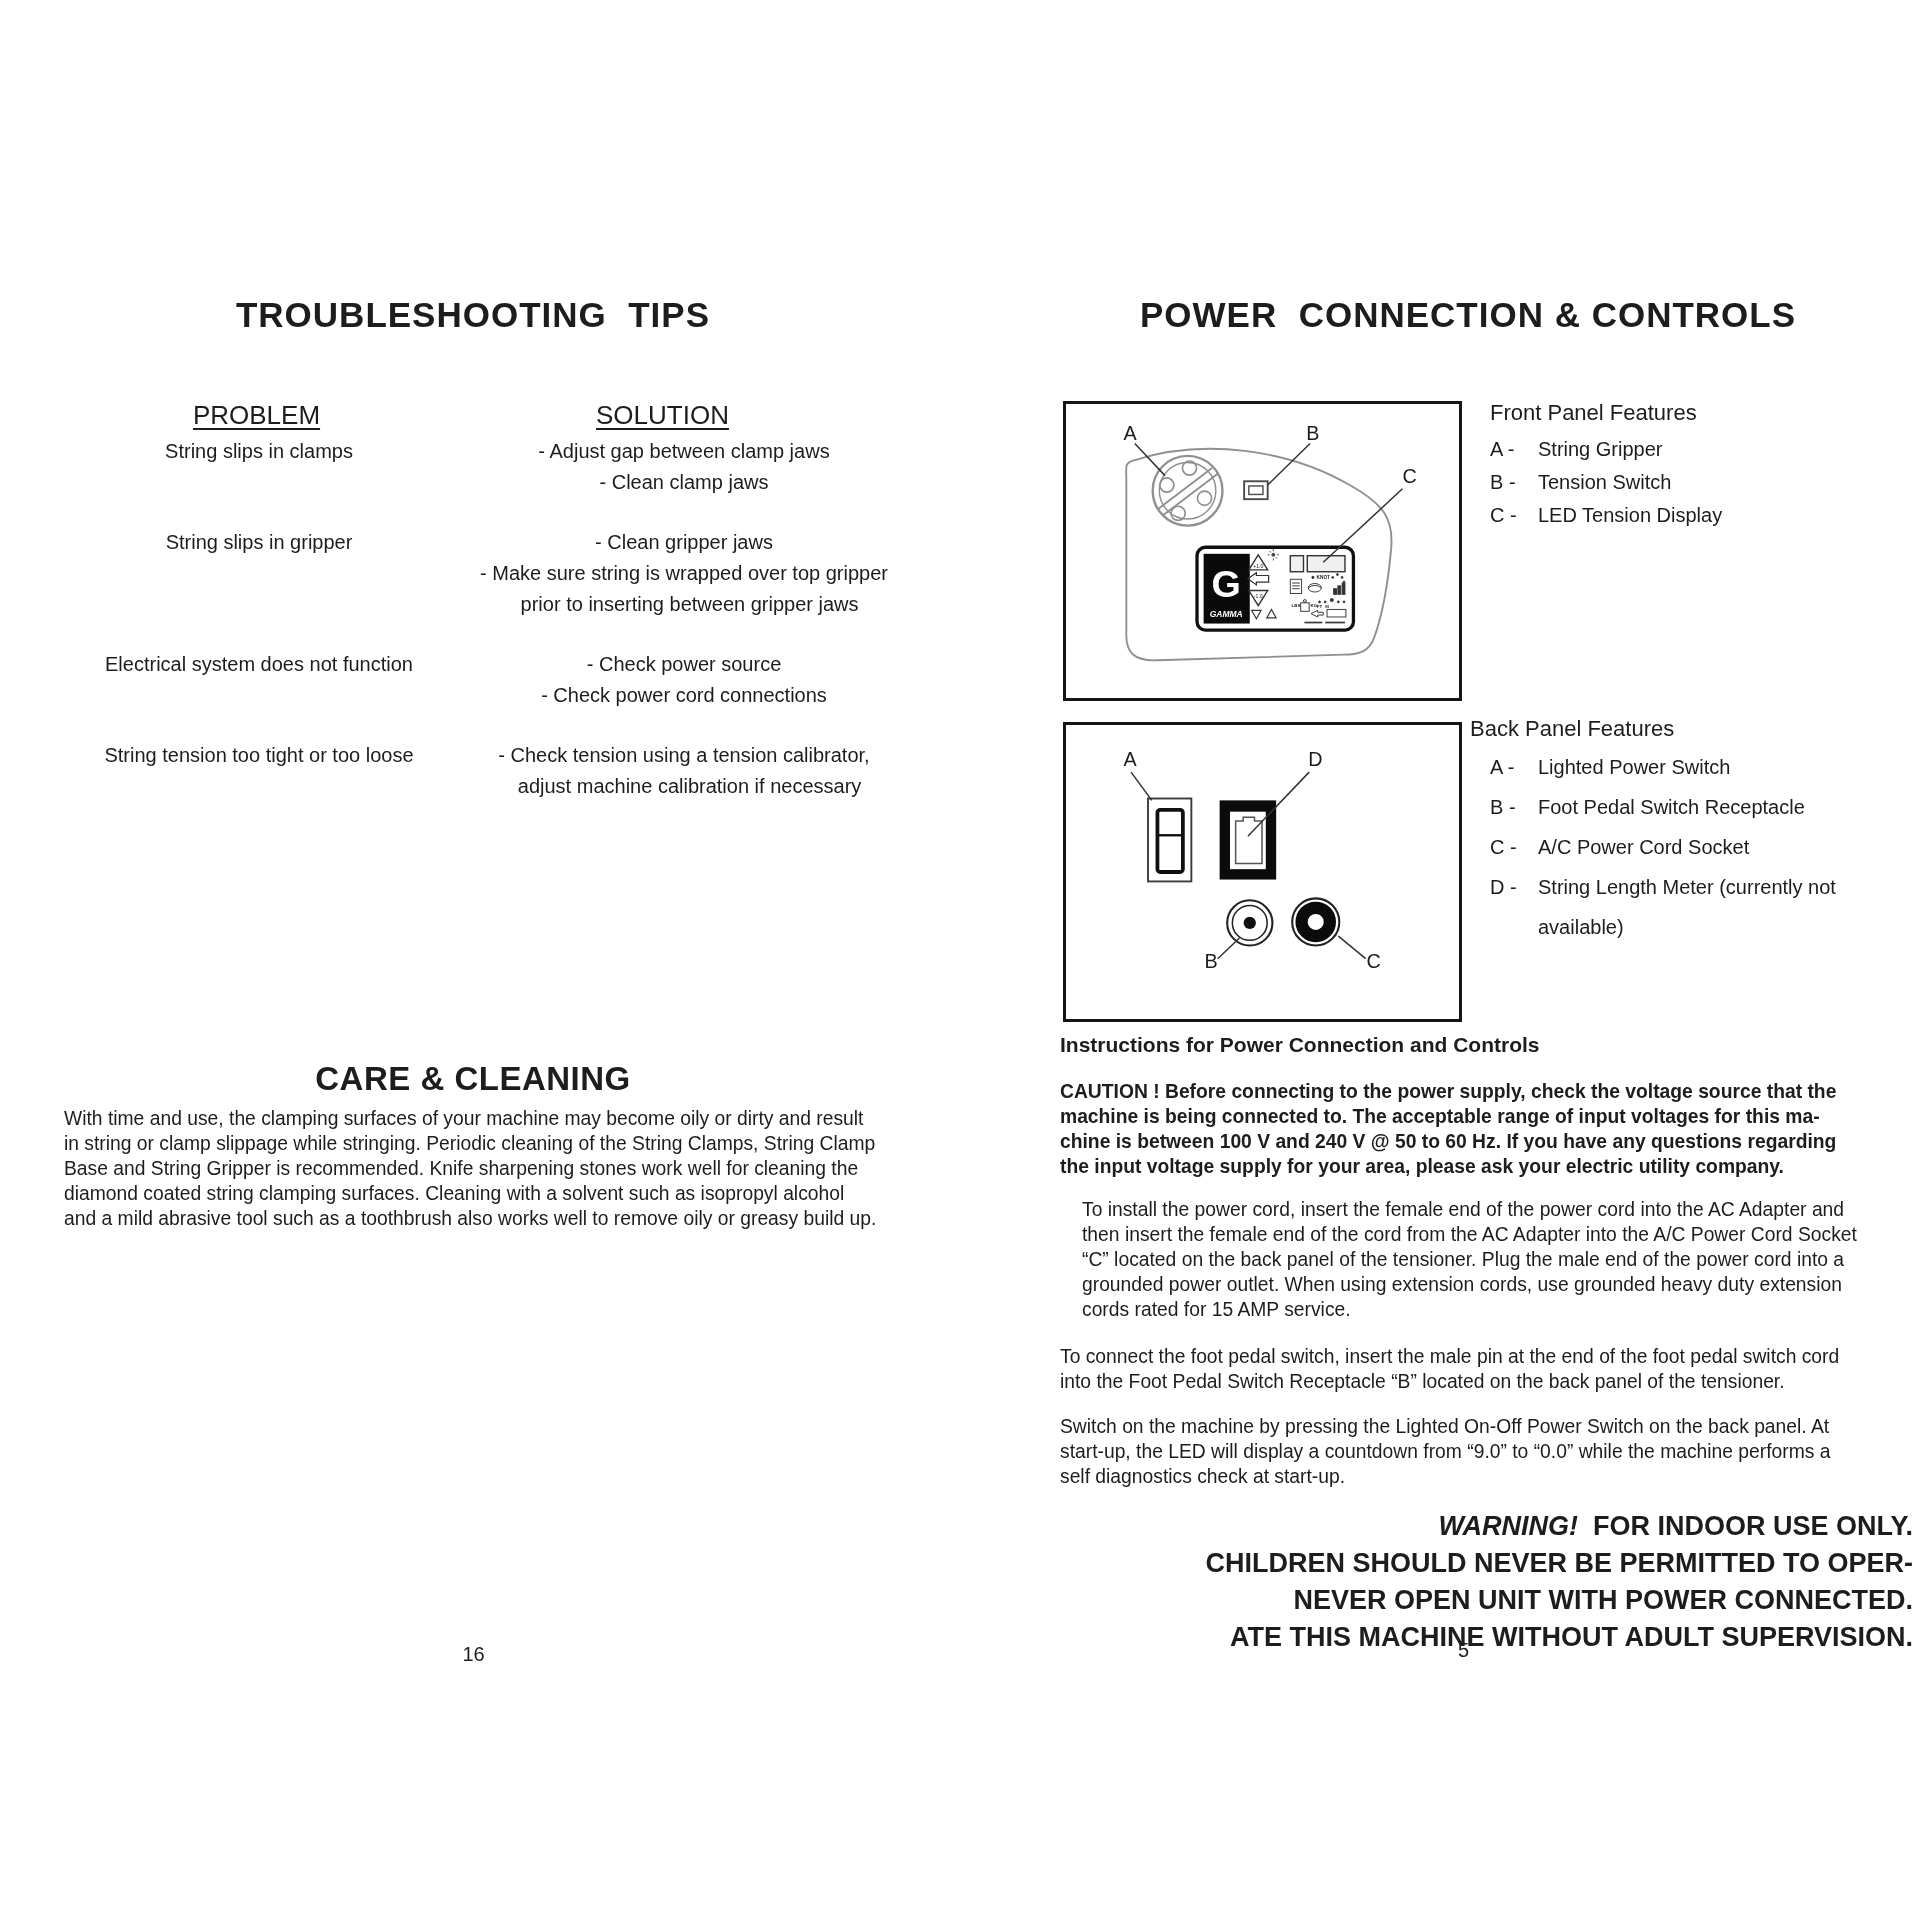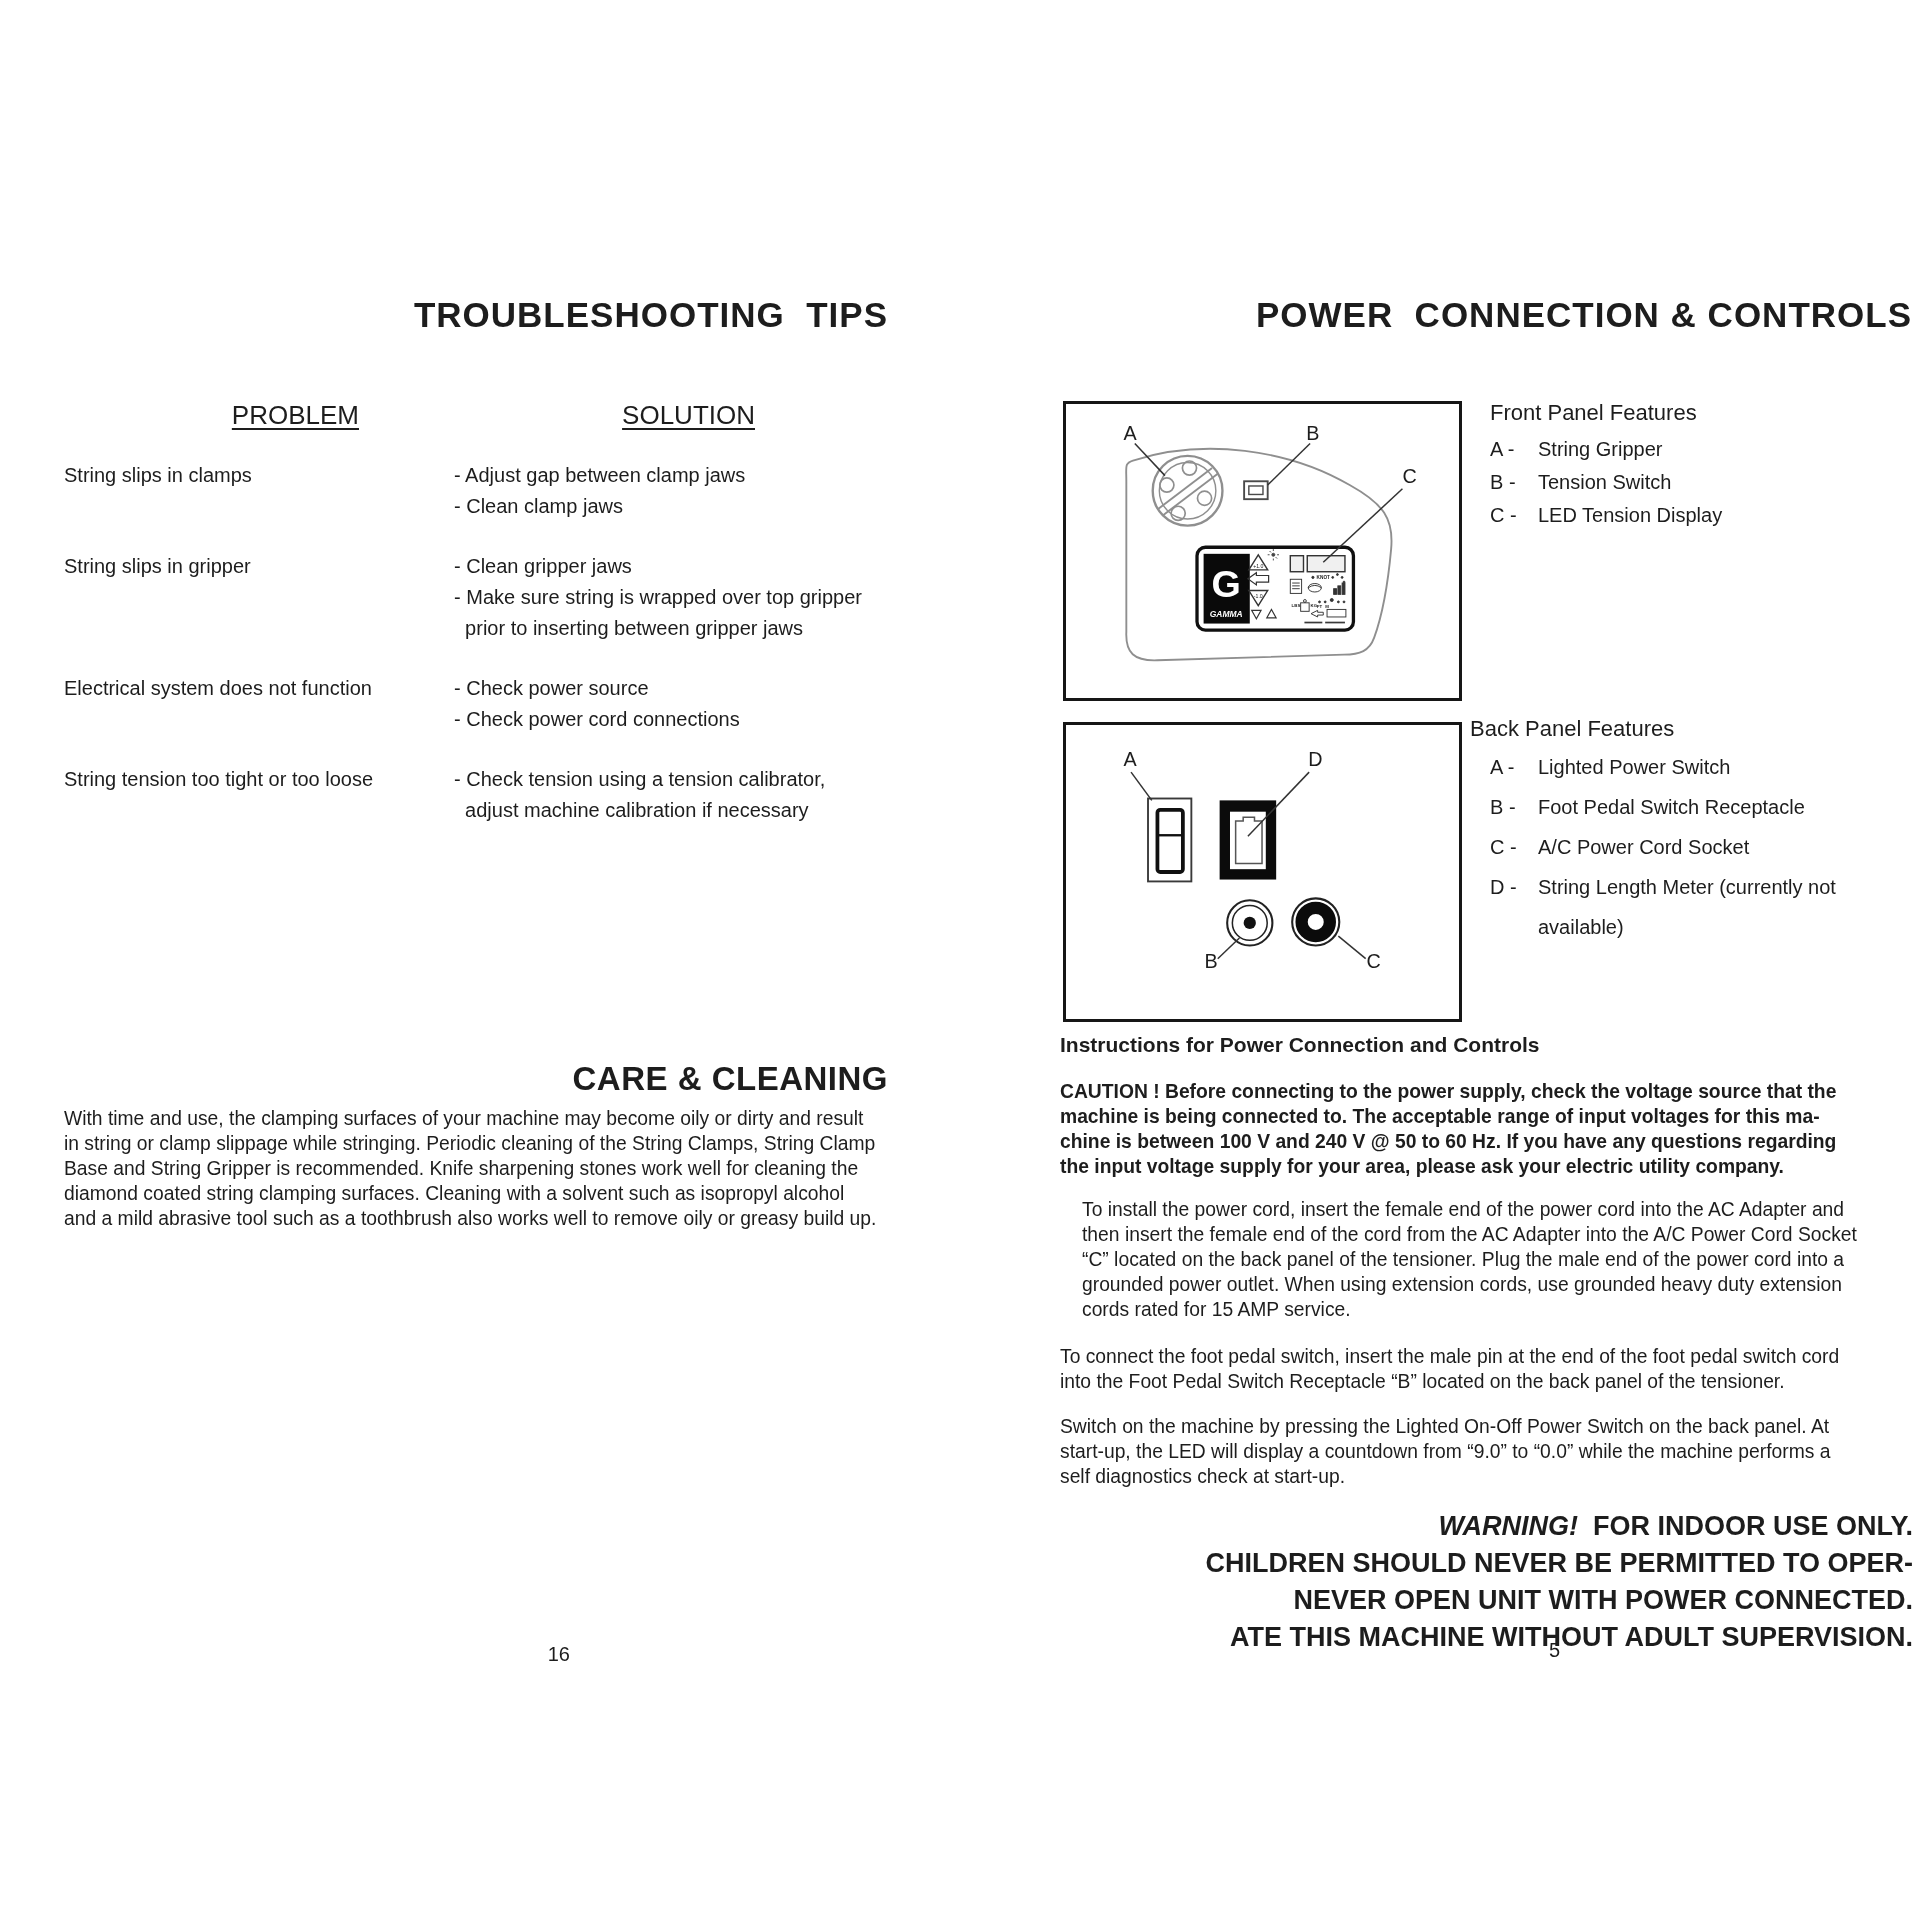--- a/index.html
+++ b/index.html
@@ -4,26 +4,26 @@
 <style>
   html,body{margin:0;padding:0;background:#ffffff;}
   body{
     width:1931px;height:1931px;position:relative;overflow:hidden;
     font-family:"Liberation Sans","DejaVu Sans",sans-serif;
     color:#1d1d1d;
   }
   .abs{position:absolute;}
   .pre{white-space:pre;}
   .preline{white-space:pre-line;}
-  .center{text-align:right;}
+  .center{text-align:center;}
 
   
   .page-title{font-size:35px;font-weight:700;letter-spacing:1px;white-space:pre;}
   .col-header{font-size:26px;text-decoration:underline;text-underline-offset:3.9px;}
-  .ts-table{left:64px;top:460px;width:850px;}
+  .ts-table{left:64px;top:436px;width:850px;text-align:center;}
   .ts-row{display:grid;grid-template-columns:390px 1fr;margin-bottom:29px;}
   .ts-problem{font-size:20px;line-height:31px;}
   .ts-solutions div{font-size:20px;line-height:31px;white-space:pre;}
   .care-head{font-size:33px;font-weight:700;letter-spacing:0.5px;}
   .bodytext{font-size:19.3px;line-height:25px;}
   .pagenum{font-size:20px;}
 
   
   .diagram-box{border:3.9px solid #161616;background:#ffffff;}
   .feat-head{font-size:22px;font-weight:400;}

